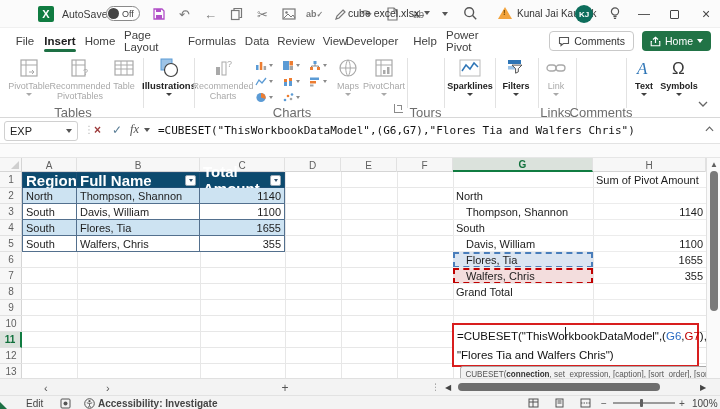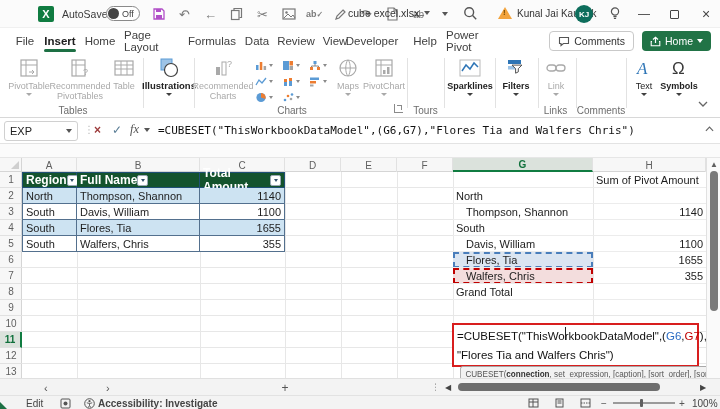--- a/index.html
+++ b/index.html
@@ -37,21 +37,21 @@
   .rtab.active:after{content:"";position:absolute;left:2px;right:2px;bottom:1px;height:3px;background:#1d7044;border-radius:2px}
   .comments-btn{position:absolute;right:86px;top:3px;height:20px;border:1px solid #c9c9c9;border-radius:4px;background:#fff;display:flex;align-items:center;gap:4px;padding:0 8px;font-size:10.5px;color:#333}
   .share-btn{position:absolute;right:9px;top:3px;height:20px;border-radius:4px;background:#217346;display:flex;align-items:center;gap:4px;padding:0 8px;font-size:10.5px;color:#fff}
 
   
   .ribbon{position:absolute;top:53px;left:0;width:720px;height:65px;background:#fff;border-bottom:1px solid #d8d8d8}
   .rsep{position:absolute;top:5px;width:1px;height:50px;background:#e2e2e2}
   .rbtn{position:absolute;display:flex;flex-direction:column;align-items:center;color:#3f3f3f;font-size:9px;text-align:center;line-height:10px}
   .rbtn.disabled{color:#a9a9a9}
   .rbtn .ric{height:22px;display:flex;align-items:center;justify-content:center;margin-bottom:2px}
-  .glabel{position:absolute;top:52px;font-size:10px;color:#6d6d6d;text-align:center}
+  .glabel{position:absolute;top:52px;font-size:13px;color:#6d6d6d;text-align:center}
   .launcher{position:absolute;top:51px;width:9px;height:9px;border-left:1px solid #8a8a8a;border-bottom:1px solid #8a8a8a}
   .launcher:after{content:"";position:absolute;right:1px;top:1px;width:4px;height:4px;border-right:1px solid #8a8a8a;border-top:1px solid #8a8a8a}
   .caret{display:inline-block;width:0;height:0;border-left:3px solid transparent;border-right:3px solid transparent;border-top:3.5px solid currentColor}
   .minigrid{position:absolute;left:250px;top:4px;display:grid;grid-template-columns:repeat(3,27px);grid-auto-rows:16px;color:#5c5c5c}
   .mini{display:flex;align-items:center;gap:2px;justify-content:center}
   .collapse-ribbon{position:absolute;left:698px;top:48px;color:#666}
 
   
   .fbar{position:absolute;top:118px;left:0;width:720px;height:26px;background:#fff;border-bottom:1px solid #e3e3e3;display:flex;align-items:center}
   .namebox{position:absolute;left:4px;top:3px;width:74px;height:20px;border:1px solid #d0d0d0;border-radius:3px;background:#fff;display:flex;align-items:center;padding:0 5px;font-size:11px;color:#222;justify-content:space-between}
@@ -72,21 +72,21 @@
   .corner:after{content:"";position:absolute;right:2px;bottom:2px;width:0;height:0;border-left:8px solid transparent;border-bottom:8px solid #cfcfcf}
   .rowhdrs{position:absolute;top:14px;left:0;width:22px;height:206px;background:#f7f7f7;border-right:1px solid #d5d5d5}
   .rowhdr{position:absolute;left:0;width:22px;height:16px;font-size:10px;color:#5f5f5f;display:flex;align-items:center;justify-content:center;border-bottom:1px solid #e1e1e1}
   .rowhdr.sel{background:#dbe2dc;color:#0f703b;font-weight:bold;border-right:2px solid #107c41}
   .gridlines{position:absolute;left:22px;top:14px;right:14px;height:206px;background:repeating-linear-gradient(to bottom,transparent 0,transparent 15px,#e7e7e7 15px,#e7e7e7 16px)}
   .vline{position:absolute;top:14px;width:1px;height:206px;background:#e7e7e7}
 
   .xltable{position:absolute;left:22px;top:14px;width:264px}
   .trow{position:absolute;left:0;height:16px;width:264px;display:flex}
   .tcell{height:16px;padding:0 3px;display:flex;align-items:center;border-right:1px solid #53708e;border-bottom:1px solid #53708e;font-size:11px;color:#1d1d1d;background:#fff}
-  .trow.hdr .tcell{background:#14532d;color:#fff;font-weight:bold;font-size:12px;justify-content:flex-start;border-right:1px solid #1f4f75;border-bottom:1px solid #1f4f75}
+  .trow.hdr .tcell{background:#0c4a6e;color:#fff;font-weight:bold;font-size:15px;justify-content:space-between;border-right:1px solid #1f4f75;border-bottom:1px solid #1f4f75}
   .trow.band .tcell{background:#cde3f2}
   .tcell.num{justify-content:flex-end}
   .filterbtn{width:11px;height:11px;background:#fff;border:1px solid #9aa7b4;border-radius:2px;display:flex;align-items:center;justify-content:center;color:#33506b;flex:none}
   .xltable .trow:first-child .tcell{border-top:1px solid #1f4f75}
   .xltable .trow .tcell:first-child{border-left:1px solid #53708e}
   .xltable .trow.hdr .tcell:first-child{border-left:1px solid #1f4f75}
 
   .pivot{position:absolute;left:453px;top:14px;width:253px}
   .prow{position:absolute;height:16px;width:253px}
   .pcell{position:absolute;top:0;height:16px;display:flex;align-items:center;padding:0 3px;font-size:11px;color:#1d1d1d;white-space:nowrap}
@@ -443,21 +443,21 @@
 
     <div class="glabel" style="left:568px;width:66px">Comments</div>
     <div class="rsep" style="left:626px"></div>
 
     <div class="rbtn" style="left:629px;top:4px;width:30px">
       <span class="ric">
           <svg width="18" height="20" viewBox="0 0 18 20">
             <text x="2" y="16" font-size="17" font-style="italic" fill="#2e75b6" font-family="serif">A</text>
           </svg>
         </span>
-      <span style="font-weight:normal;color:#222">Text</span>
+      <span style="font-weight:bold;color:#222">Text</span>
       <span class="caret" style="margin-top:2px"></span>
     </div>
     <div class="rbtn" style="left:660px;top:4px;width:38px">
       <span class="ric">
           <svg width="18" height="20" viewBox="0 0 18 20">
             <text x="2" y="16" font-size="17" fill="#3a3a3a">Ω</text>
           </svg>
         </span>
       <span style="font-weight:bold;color:#222">Symbols</span>
       <span class="caret" style="margin-top:2px"></span>

